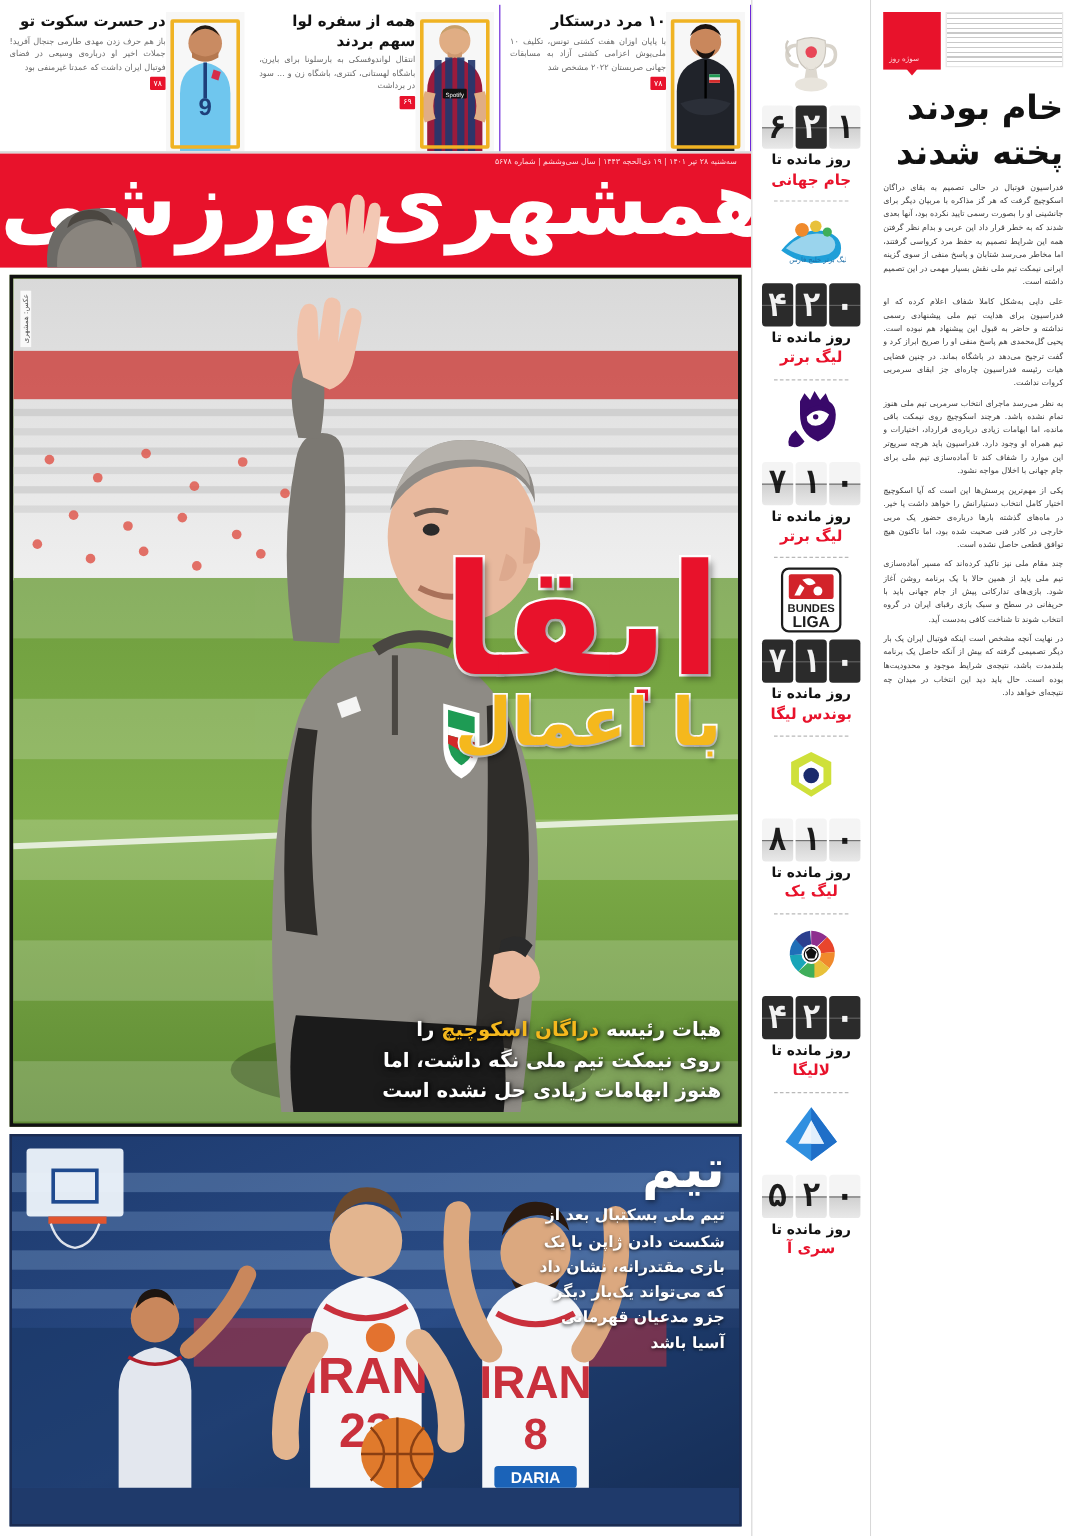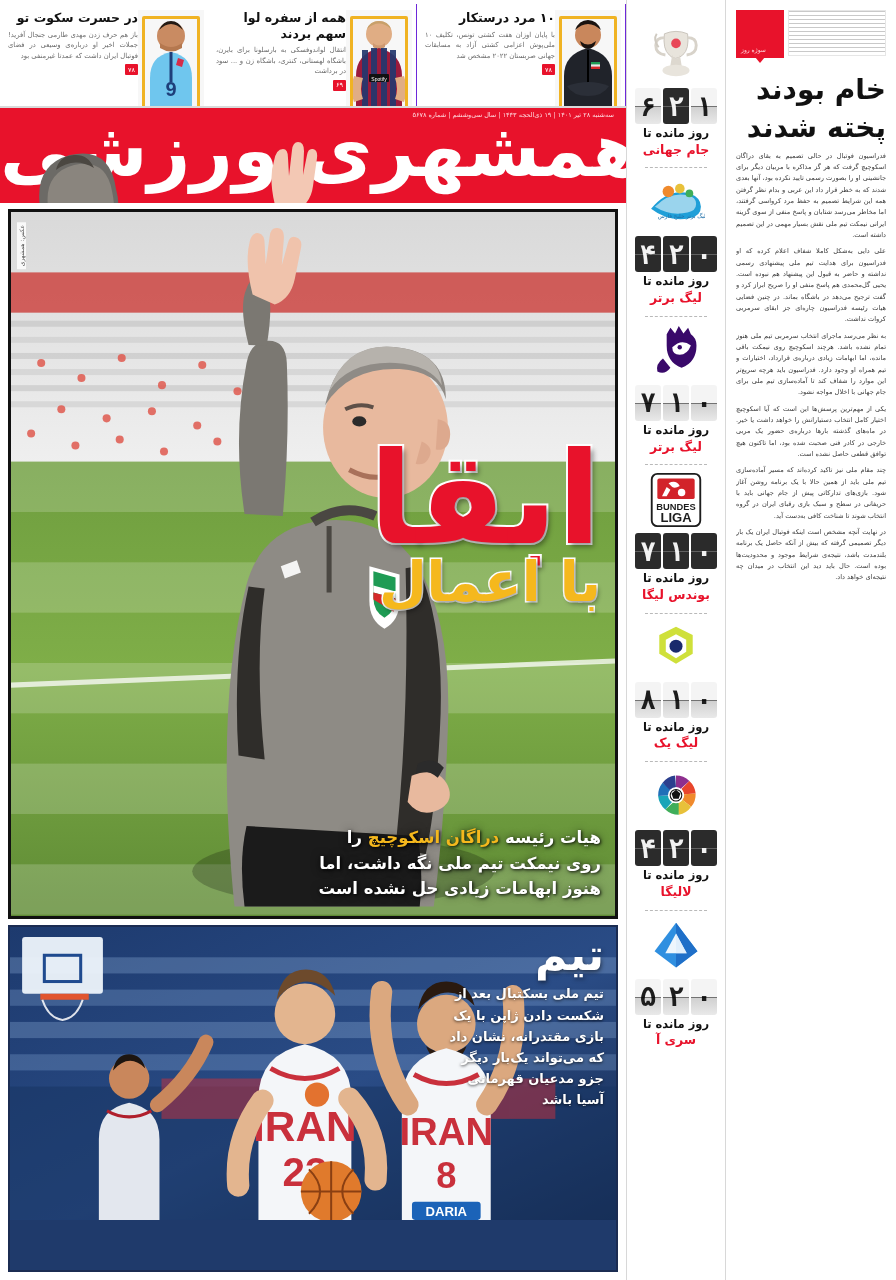--- a/index.html
+++ b/index.html
@@ -26,21 +26,21 @@
   .right-zone {
     width: 626px;
     height: 1280px;
     position: relative;
     display: flex;
     flex-direction: column;
   }
 
   
   .top-banner {
-    height: 108px;
+    height: 128px;
     background: #ffffff;
     display: flex;
     flex-direction: row-reverse;
     border-bottom: 2px solid #d9d9d9;
     position: relative;
     padding-top: 4px;
   }
   .teaser {
     flex: 1;
     position: relative;

